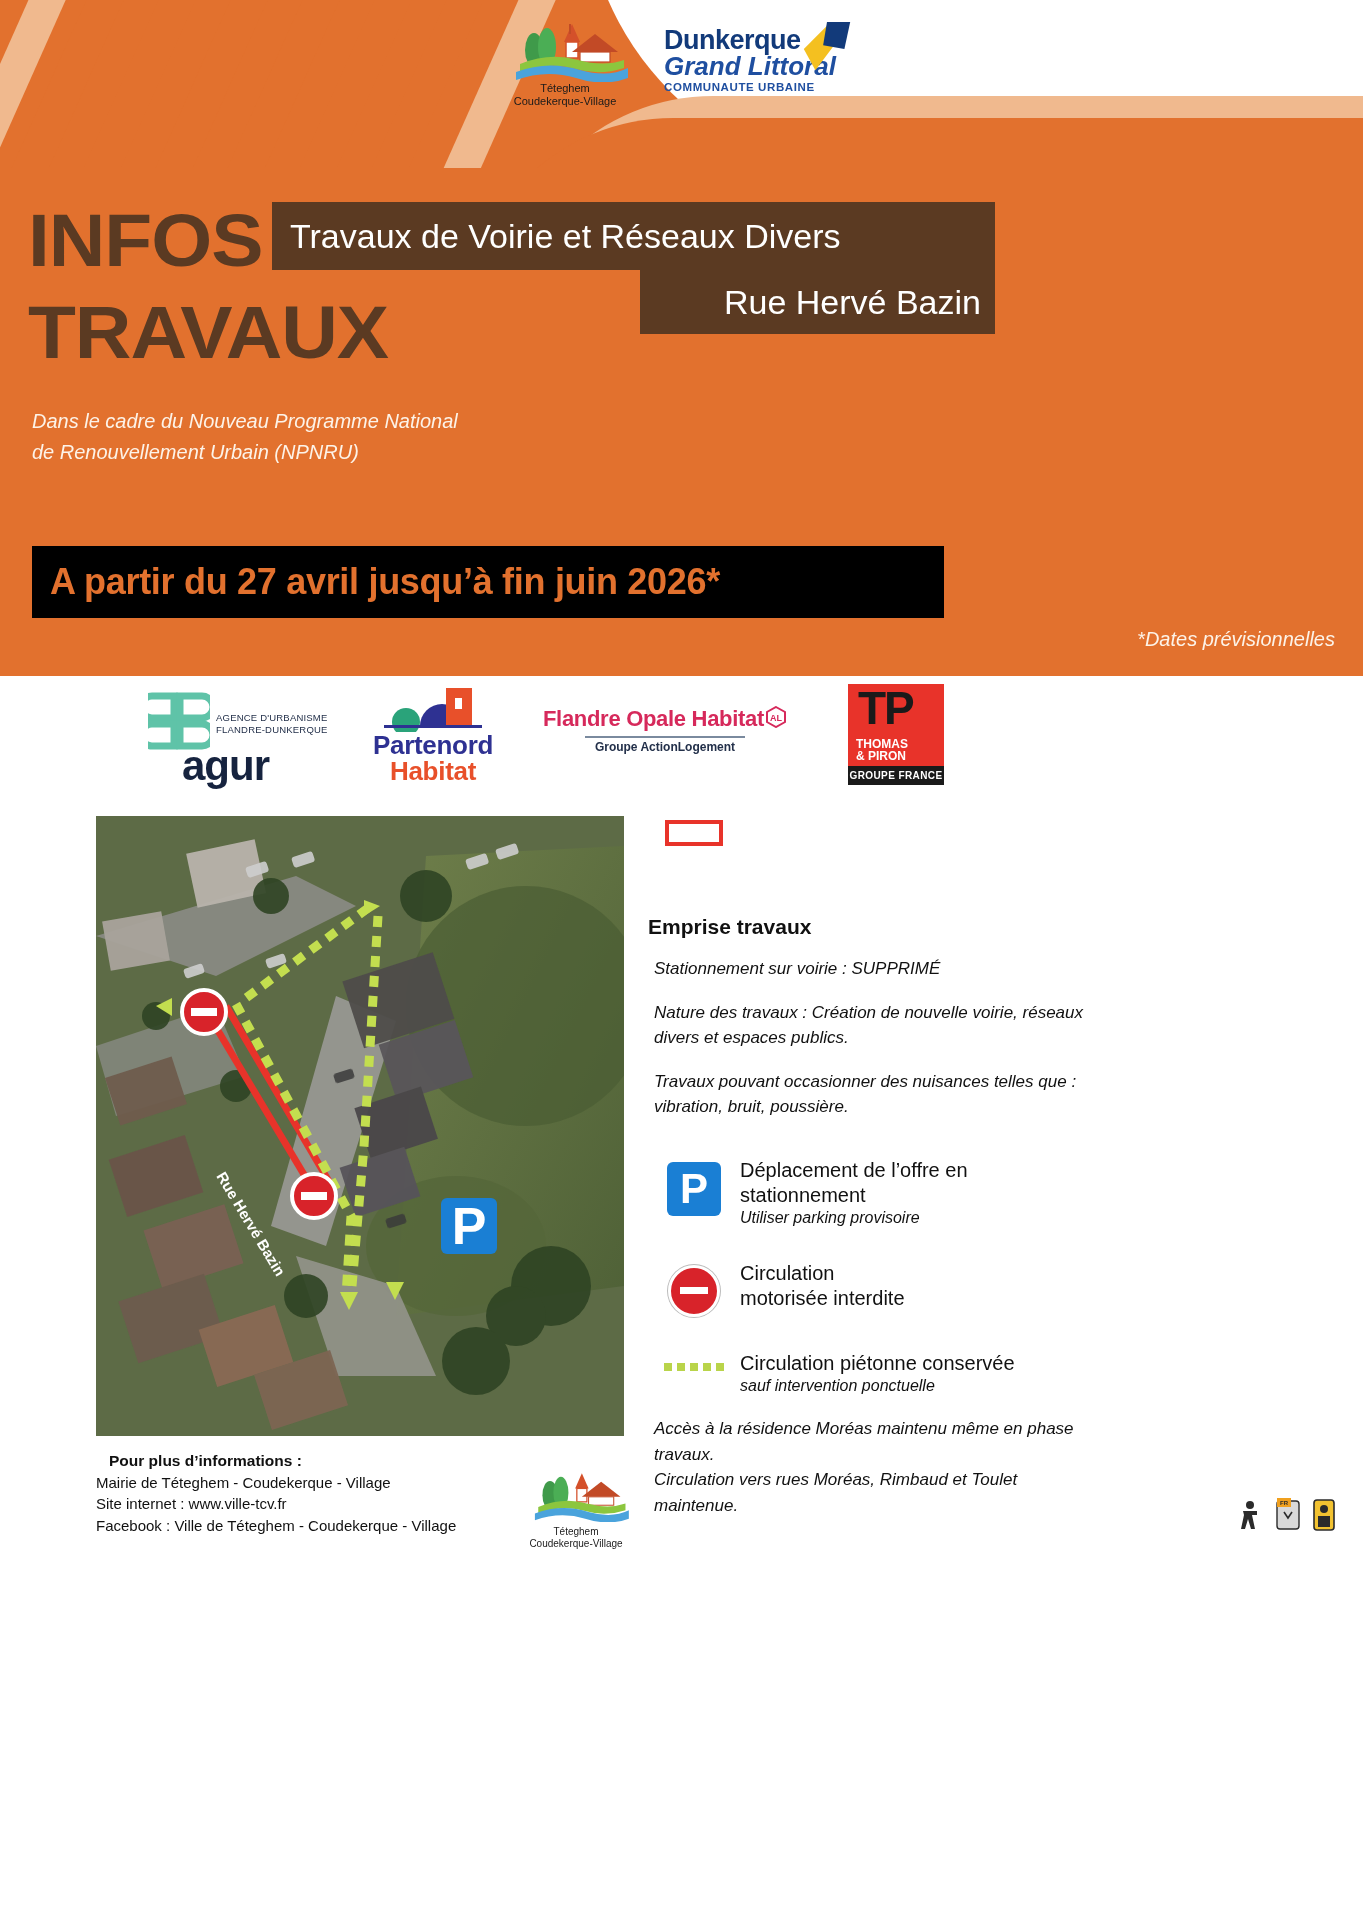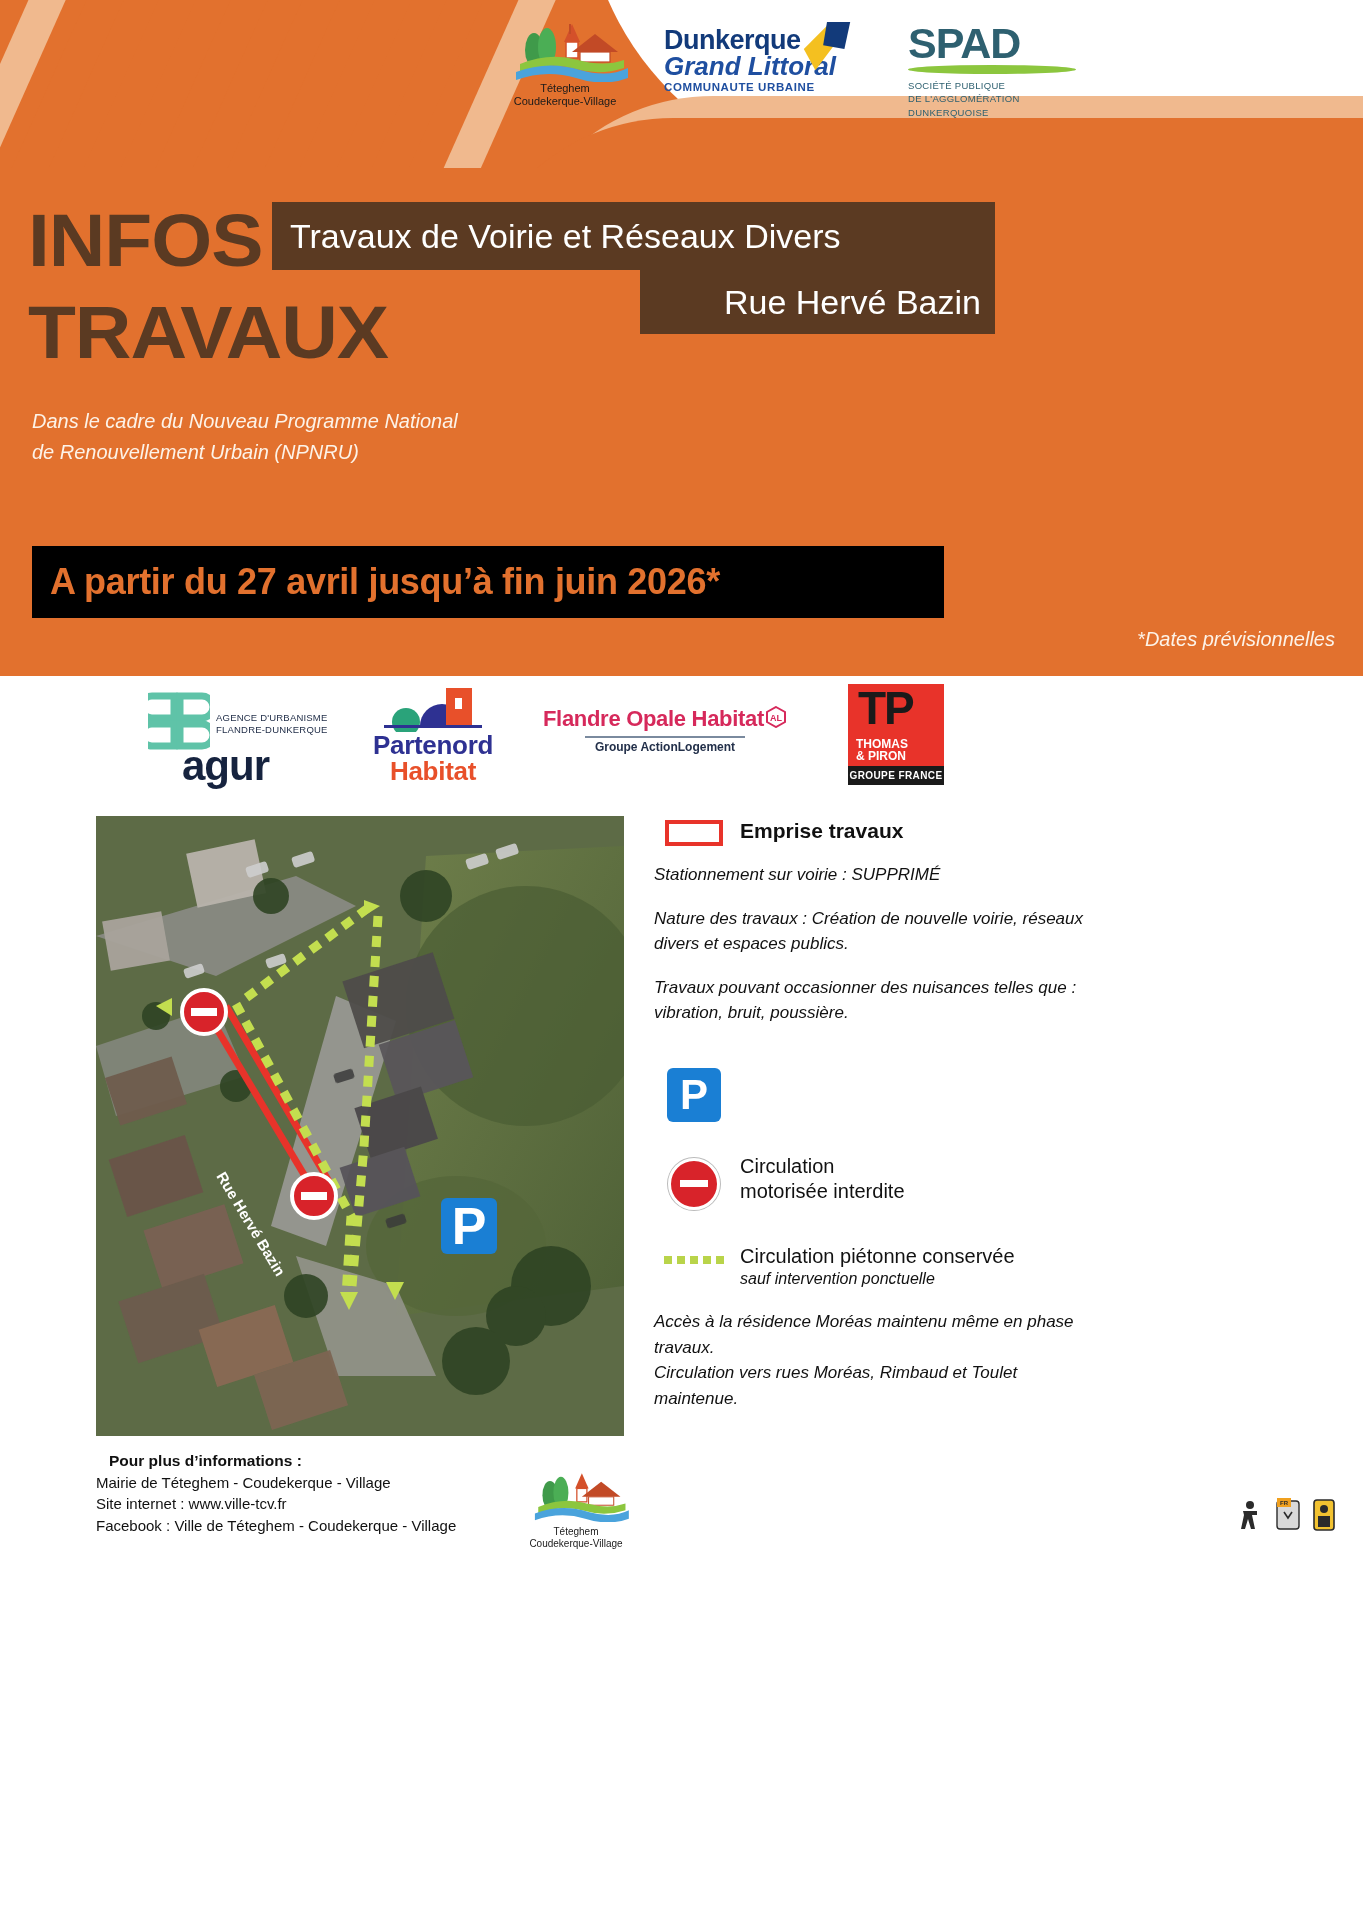--- a/index.html
+++ b/index.html
@@ -191,27 +191,20 @@
     <div class="logo-dk">
       <svg class="dk-flag" viewBox="0 0 60 60">
         <polygon points="6,30 30,6 36,28 18,52" fill="#f4c020"></polygon>
         <polygon points="30,2 54,2 48,30 26,26" fill="#123a7a"></polygon>
       </svg>
       <div class="dk1">Dunkerque</div>
       <div class="dk2">Grand Littoral</div>
       <div class="dk3">COMMUNAUTE URBAINE</div>
     </div>
 
-    <div class="logo-spad">
-      <div class="spad-main">SPAD</div>
-      <div class="spad-rule"></div>
-      <div class="spad-sub">SOCIÉTÉ PUBLIQUE</div>
-      <div class="spad-sub">DE L'AGGLOMÉRATION</div>
-      <div class="spad-sub">DUNKERQUOISE</div>
-    </div>
 
   </div>
 </div>
 
 <div class="orange-body">
   <div class="infos-word">INFOS</div>
   <div class="travaux-word">TRAVAUX</div>
   <div class="title-box1">Travaux de Voirie et Réseaux Divers</div>
   <div class="title-box2">Rue Hervé Bazin</div>
   <div class="npnru">Dans le cadre du Nouveau Programme National de Renouvellement Urbain (NPNRU)</div>
@@ -359,36 +352,41 @@
 
     <g>
       <rect x="345" y="382" width="56" height="56" rx="6" fill="#1a7fd4"></rect>
       <text x="373" y="428" fill="#fff" font-size="52" font-weight="bold" text-anchor="middle" font-family="Liberation Sans">P</text>
     </g>
   </svg>
 </div>
 
 <div class="legend">
 
-  <div class="leg-row" style="margin-bottom:14px;">
+  <div class="leg-row" style="margin-bottom:14px;flex-direction:column;">
     <div class="leg-ic">
         <div class="ic-emprise"></div>
       </div>
     <div class="leg-tx">
         <div class="leg-title" style="font-size:21px;font-weight:bold;padding-top:2px;">Emprise travaux</div>
       </div>
   </div>
 
   <div class="leg-para" style="margin-top:16px;">Stationnement sur voirie : SUPPRIMÉ</div>
   <div class="leg-para">Nature des travaux : Création de nouvelle voirie, réseaux divers et espaces publics.</div>
   <div class="leg-para">Travaux pouvant occasionner des nuisances telles que : vibration, bruit, poussière.</div>
 
   <div class="leg-row" style="margin-top:38px;">
     <div class="leg-ic">
       <div class="ic-park">P</div>
+    </div>
+    <div class="leg-tx">
+      <div class="leg-title">Déplacement de l’offre en</div>
+      <div class="leg-title">stationnement</div>
+      <div class="leg-sub">Utiliser parking provisoire</div>
     </div>
   </div>
 
   <div class="leg-row" style="margin-top:32px;">
     <div class="leg-ic">
         <div class="ic-nodrive">
           <i></i>
         </div>
       </div>
     <div class="leg-tx">

